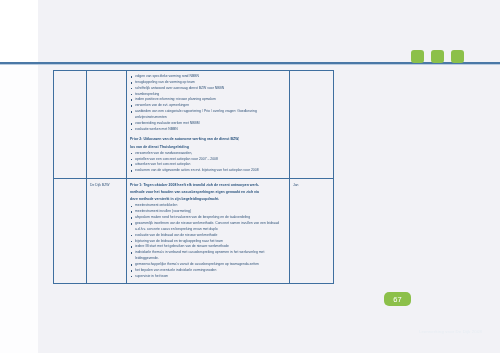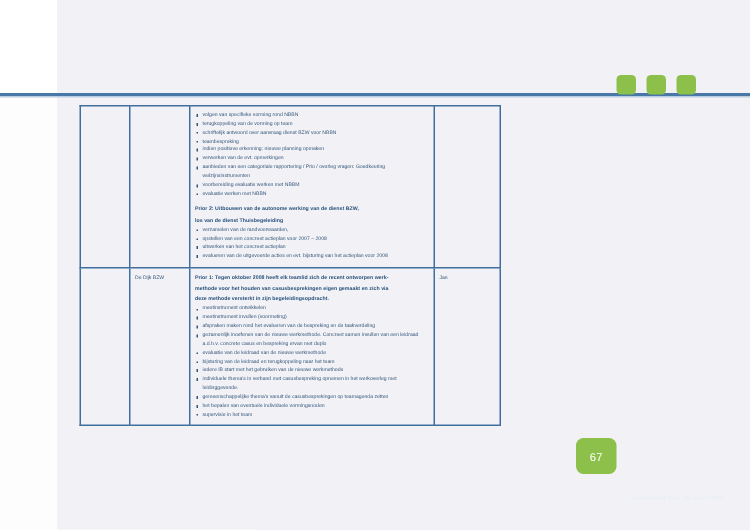--- a/index.html
+++ b/index.html
@@ -65,21 +65,21 @@
   .gsq {
     width: 13px; height: 13px;
     border-radius: 3px;
     background: #8cc04a;
   }
 
   
   #page-badge {
     position: absolute;
     left: 384px; top: 292px;
-    width: 27px; height: 24px;
+    width: 27px; height: 14px;
     border-radius: 5px;
     background: #8cc04a;
     color: #ffffff;
     font-size: 7.5px;
     display: flex;
     align-items: center;
     justify-content: center;
     letter-spacing: 0.2px;
   }
 

